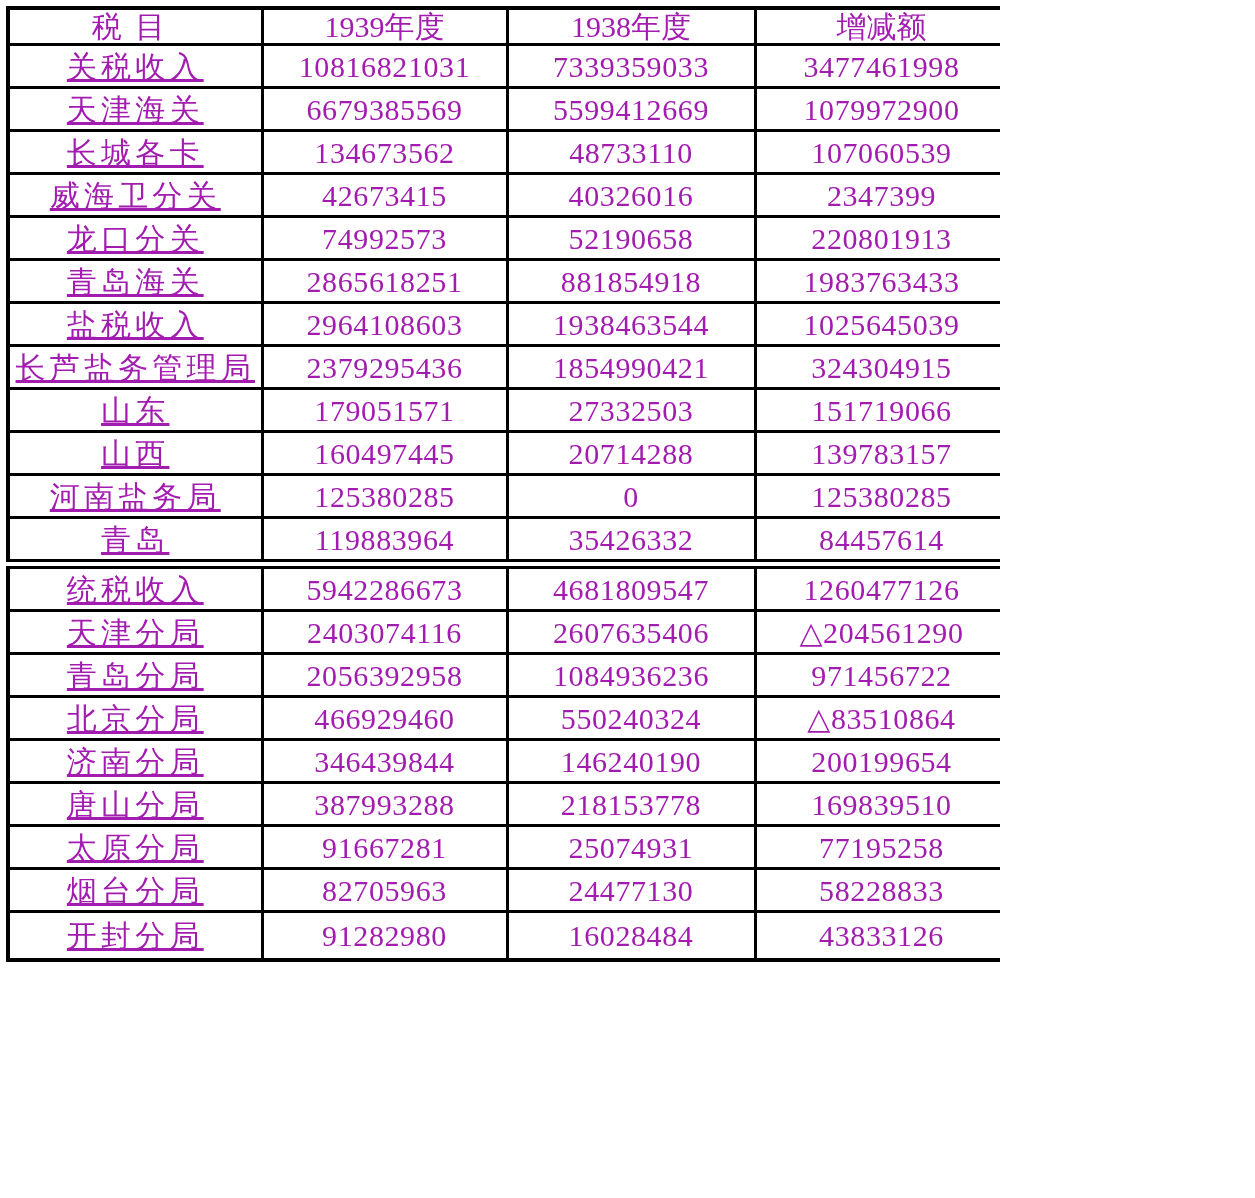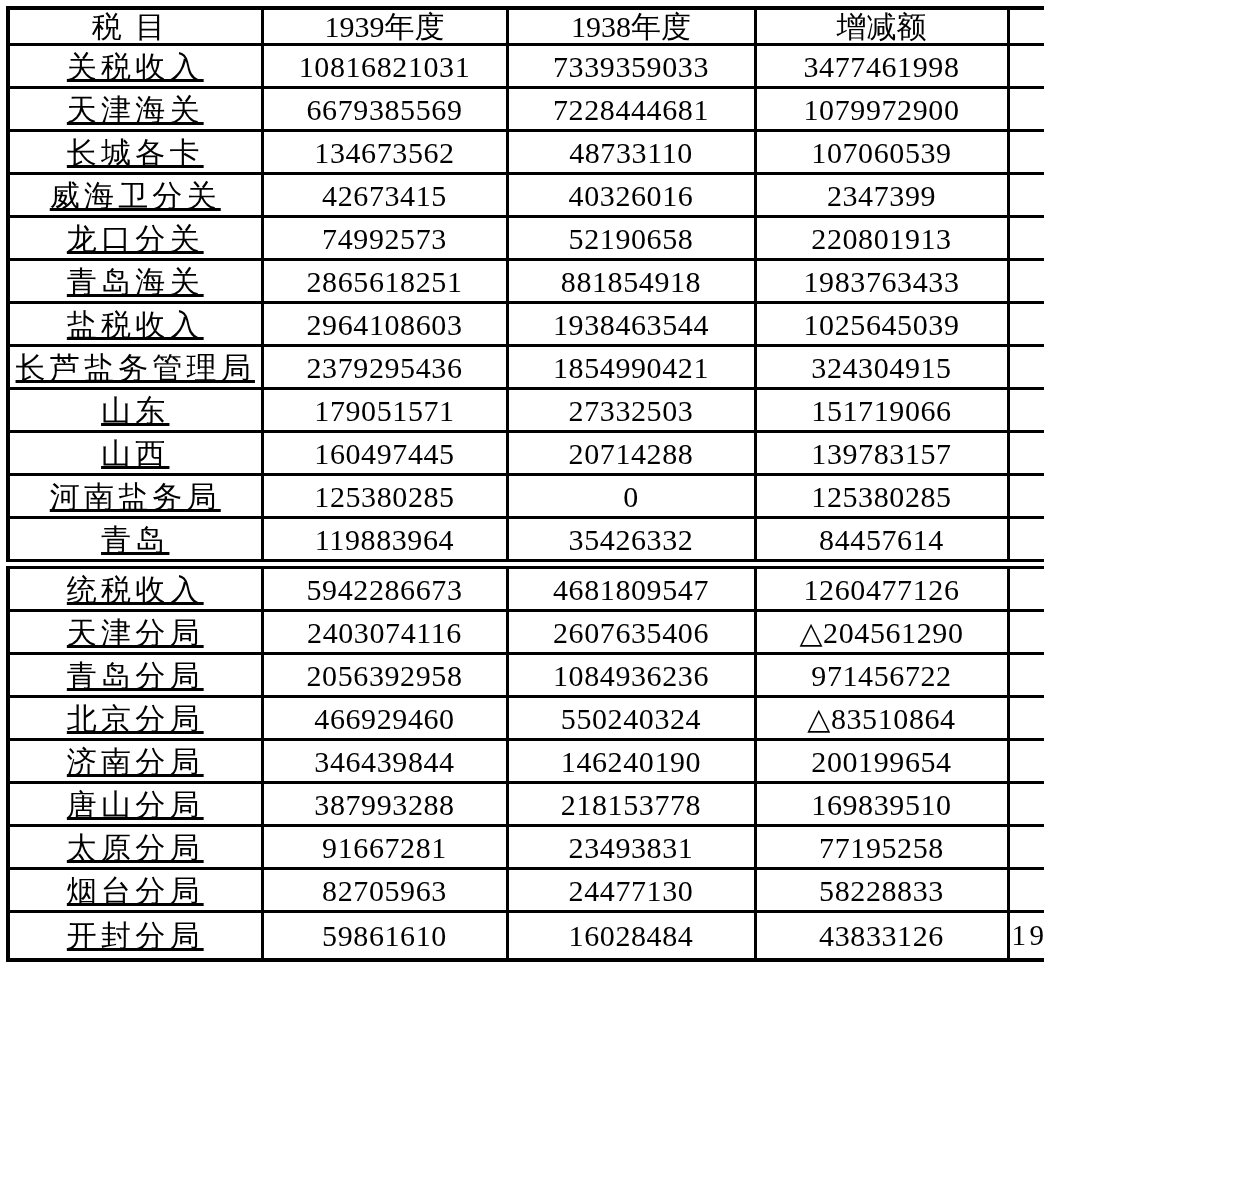--- a/index.html
+++ b/index.html
@@ -6,23 +6,22 @@
     margin: 0;
     padding: 0;
     background: #ffffff;
   }
   .page {
     position: relative;
     width: 1000px;
     height: 1198px;
     background: #ffffff;
     font-family: "Liberation Serif", "DejaVu Serif", serif;
-    color: #000000;
+    color: #a21caf;
     overflow: hidden;
-    padding-left: 44px;
   }
   table.tax-table {
     position: absolute;
     left: 6px;
     top: 6px;
     width: 1238px;
     border-collapse: collapse;
     table-layout: fixed;
     border: 4px solid #000000;
     font-size: 30px;
@@ -94,21 +93,21 @@
         <tr>
       <td class="label-cell">关税收入</td>
       <td class="num-cell">10816821031</td>
       <td class="num-cell">7339359033</td>
       <td class="num-cell">3477461998</td>
       <td class="remark-cell"></td>
     </tr>
         <tr>
       <td class="label-cell">天津海关</td>
       <td class="num-cell">6679385569</td>
-      <td class="num-cell">7228444681</td>
+      <td class="num-cell">5599412669</td>
       <td class="num-cell">1079972900</td>
       <td class="remark-cell"></td>
     </tr>
         <tr>
       <td class="label-cell">长城各卡</td>
       <td class="num-cell">134673562</td>
       <td class="num-cell">48733110</td>
       <td class="num-cell">107060539</td>
       <td class="remark-cell"></td>
     </tr>
@@ -213,34 +212,34 @@
         <tr>
       <td class="label-cell">唐山分局</td>
       <td class="num-cell">387993288</td>
       <td class="num-cell">218153778</td>
       <td class="num-cell">169839510</td>
       <td class="remark-cell"></td>
     </tr>
         <tr>
       <td class="label-cell">太原分局</td>
       <td class="num-cell">91667281</td>
-      <td class="num-cell">23493831</td>
+      <td class="num-cell">25074931</td>
       <td class="num-cell">77195258</td>
       <td class="remark-cell"></td>
     </tr>
         <tr>
       <td class="label-cell">烟台分局</td>
       <td class="num-cell">82705963</td>
       <td class="num-cell">24477130</td>
       <td class="num-cell">58228833</td>
       <td class="remark-cell"></td>
     </tr>
         <tr class="tall-row">
       <td class="label-cell">开封分局</td>
-      <td class="num-cell">59861610</td>
+      <td class="num-cell">91282980</td>
       <td class="num-cell">16028484</td>
       <td class="num-cell">43833126</td>
       <td class="remark-cell">1939年度为彰德分局数据</td>
     </tr>
       </tbody>
   </table>
 
 </div>
 
 </body></html>

